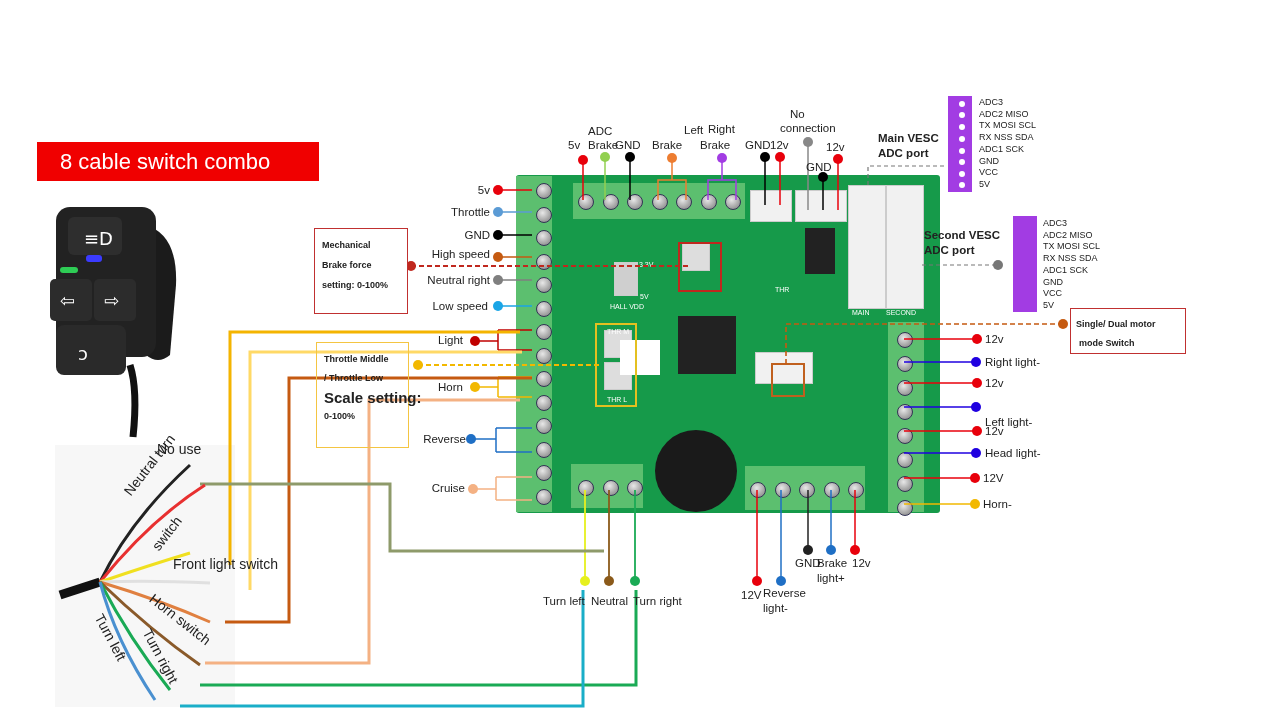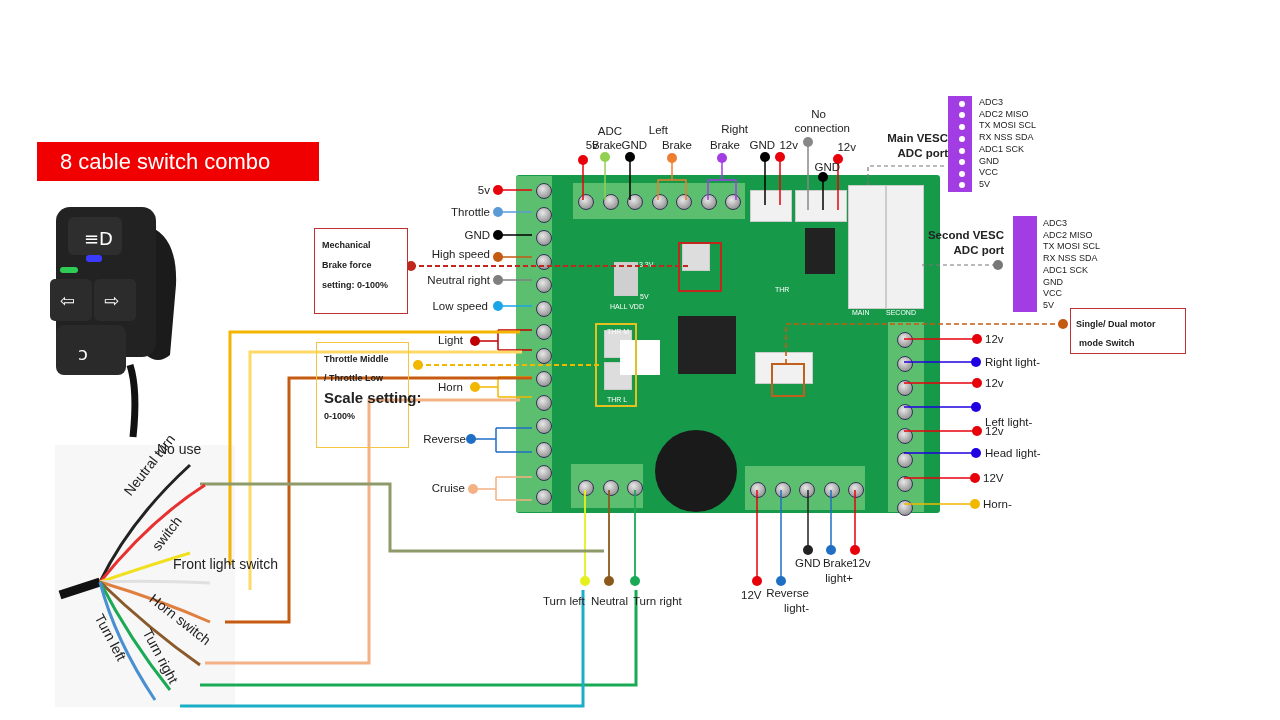--- a/index.html
+++ b/index.html
@@ -2,21 +2,21 @@
 <html><head>
 <meta charset="utf-8">
 <style>
   html,body{margin:0;padding:0;background:#fff;}
   body{width:1280px;height:720px;position:relative;overflow:hidden;font-family:"Liberation Sans",sans-serif;}
   .abs{position:absolute;}
   #title-banner{left:37px;top:142px;width:282px;height:39px;background:#f00000;color:#fff;font-size:22px;line-height:39px;padding-left:23px;box-sizing:border-box;}
   svg#wires{position:absolute;left:0;top:0;}
   .lbl{position:absolute;font-size:11.5px;color:#222;white-space:nowrap;line-height:13px;}
   .lbl.r{text-align:right;}
-  .lbl.c{text-align:right;}
+  .lbl.c{text-align:left;}
   .bold{font-weight:bold;}
   .pcb{position:absolute;left:516px;top:175px;width:424px;height:338px;background:#169a4a;border-radius:3px;}
   .tb-left{position:absolute;left:516px;top:176px;width:36px;height:336px;background:#5cbf6f;}
   .tb-right{position:absolute;left:888px;top:322px;width:36px;height:190px;background:#5cbf6f;}
   .tb-top{position:absolute;left:573px;top:183px;width:172px;height:36px;background:#5cbf6f;}
   .tb-bot1{position:absolute;left:571px;top:464px;width:72px;height:44px;background:#5cbf6f;}
   .tb-bot2{position:absolute;left:745px;top:466px;width:120px;height:44px;background:#5cbf6f;}
   .screw{position:absolute;width:14px;height:14px;border-radius:50%;background:radial-gradient(circle at 40% 35%,#e8e8e8,#7a7a7a);border:1px solid #335;}
   .conn{position:absolute;background:#f1f1f1;border:1px solid #ccc;}
   .chip{position:absolute;background:#222;}
@@ -259,21 +259,21 @@
 <div class="lbl r" style="left:400px;top:300px;width:88px;">Low speed</div>
 <div class="lbl r" style="left:400px;top:334px;width:63px;">Light</div>
 <div class="lbl r" style="left:400px;top:381px;width:63px;">Horn</div>
 <div class="lbl r" style="left:400px;top:433px;width:66px;">Reverse</div>
 <div class="lbl r" style="left:400px;top:482px;width:65px;">Cruise</div>
 
 <div class="lbl c" style="left:568px;top:139px;width:30px;">5v</div>
 <div class="lbl c" style="left:588px;top:125px;width:34px;">ADC</div>
 <div class="lbl c" style="left:588px;top:139px;width:34px;">Brake</div>
 <div class="lbl c" style="left:615px;top:139px;width:32px;">GND</div>
-<div class="lbl c" style="left:628px;top:124px;width:40px;">Left</div>
+<div class="lbl c" style="left:684px;top:124px;width:40px;">Left</div>
 <div class="lbl c" style="left:652px;top:139px;width:40px;">Brake</div>
 <div class="lbl c" style="left:708px;top:123px;width:40px;">Right</div>
 <div class="lbl c" style="left:700px;top:139px;width:40px;">Brake</div>
 <div class="lbl c" style="left:745px;top:139px;width:30px;">GND</div>
 <div class="lbl c" style="left:770px;top:139px;width:28px;">12v</div>
 <div class="lbl c" style="left:790px;top:108px;width:36px;">No</div>
 <div class="lbl c" style="left:780px;top:122px;width:70px;">connection</div>
 <div class="lbl c" style="left:806px;top:161px;width:34px;">GND</div>
 <div class="lbl c" style="left:826px;top:141px;width:30px;">12v</div>
 

